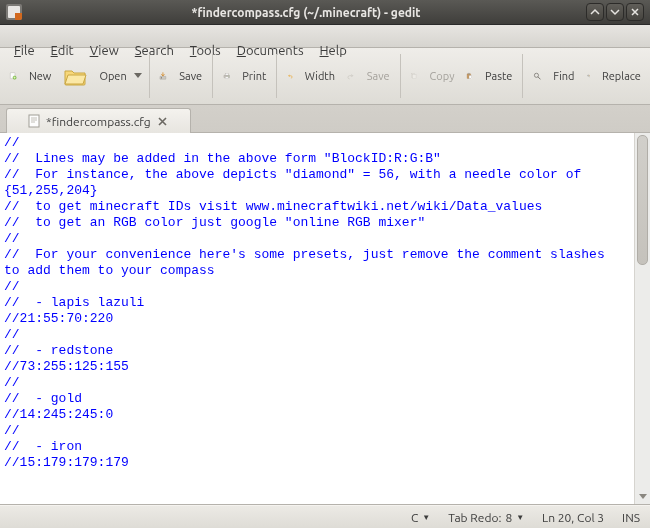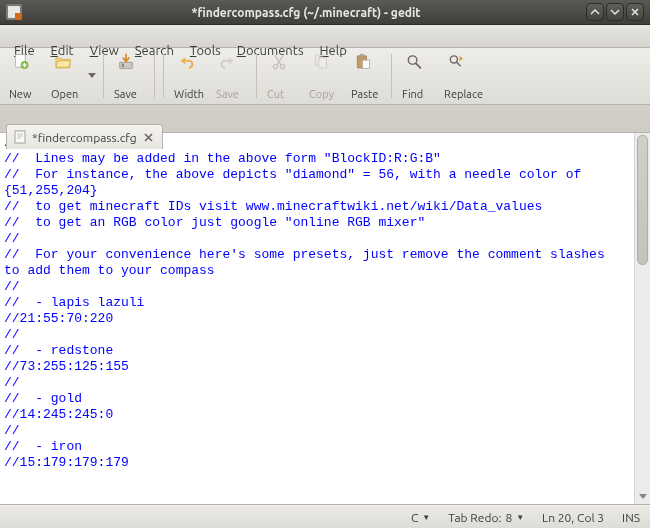--- a/index.html
+++ b/index.html
@@ -11,30 +11,30 @@
   .titlebar .app-icon::after { content: ""; position: absolute; right: 0; bottom: 0; width: 7px; height: 7px; background: #d2691e; border-radius: 0 0 2px 0; }
   .titlebar .title { flex: 1; text-align: center; font-weight: bold; font-size: 12px; }
   .titlebar .win-btn { width: 18px; height: 18px; margin-left: 2px; border: 1px solid #2c2b29; border-radius: 4px; background: linear-gradient(to bottom,#605e59,#46443f); display:flex; align-items:center; justify-content:center; cursor:pointer; }
   .titlebar .win-btn svg { display:block; }
   
   .menubar { height: 23px; background: linear-gradient(to bottom,#e7e5e1,#d6d4cf); border-bottom: 1px solid #b5b2ac; display: flex; align-items: center; padding: 0 6px; gap: 0; }
   .menubar .menu-item { padding: 2px 8px; cursor: default; margin-top: 28px; }
   .menubar .menu-item .ul { text-decoration: underline; }
   
   .toolbar { height: 57px; background: linear-gradient(to bottom,#efede9,#dedcd6); border-bottom: 1px solid #b5b2ac; display: flex; align-items: center; padding: 0 4px; gap: 2px; }
-  .tool-btn { min-width: 40px; height: 53px; display:flex; flex-direction:column; justify-content:center; gap:18px; padding: 2px 4px; border:1px solid transparent; border-radius:3px; cursor:pointer; }
+  .tool-btn { min-width: 40px; height: 53px; display:flex; align-items:center; justify-content:center; gap:12px; padding: 2px 4px; border:1px solid transparent; border-radius:3px; cursor:pointer; }
   .tool-btn .lbl { font-size: 11px; color:#3c3c3c; }
   .tool-btn.disabled .lbl { color:#a5a29c; }
   .tool-btn.disabled svg { opacity: 0.45; }
   .tool-split { display:flex; align-items:center; }
   .tool-split .arrow { width:12px; height:53px; display:flex; align-items:center; justify-content:center; cursor:pointer; }
   .tool-sep { width: 1px; height: 44px; background: #c5c2bc; margin: 0 3px; }
   
   .tabbar { height: 28px; background: linear-gradient(to bottom,#d3d0ca,#cfccc6); border-bottom: 1px solid #b5b2ac; display:flex; align-items:flex-end; padding: 0 6px; }
-  .tab { height: 25px; background: linear-gradient(to bottom,#f4f2ee,#e7e5e0); border:1px solid #b5b2ac; border-bottom:none; border-radius: 3px 3px 0 0; display:flex; align-items:center; padding: 0 6px; gap:5px; font-size:12px; position:relative; top:17px; }
+  .tab { height: 25px; background: linear-gradient(to bottom,#f4f2ee,#e7e5e0); border:1px solid #b5b2ac; border-bottom:none; border-radius: 3px 3px 0 0; display:flex; align-items:center; padding: 0 20px; gap:5px; font-size:12px; position:relative; top:1px; }
   .tab .file-icon { width:14px; height:14px; }
   .tab .close { width:14px; height:14px; display:flex; align-items:center; justify-content:center; cursor:pointer; color:#6b6862; }
   
   .editor-wrap { height: 372px; background:#fff; display:flex; border-bottom: 1px solid #b5b2ac; }
   .editor { flex:1; padding: 2px 4px 4px; font-family: "Liberation Mono","DejaVu Sans Mono",monospace; font-size: 13px; line-height: 16px; color: #0000ff; white-space: pre; overflow:hidden; }
   .scrollbar { width: 16px; background: #ececea; border-left:1px solid #d6d4cf; position:relative; }
   .scrollbar .th { position:absolute; left:2px; right:2px; top:2px; height:130px; background: linear-gradient(to bottom,#d1cfca,#c5c2bc); border:1px solid #b0ada7; border-radius:5px; }
   .scrollbar .arrow-btn { position:absolute; left:0; right:0; height:15px; display:flex; align-items:center; justify-content:center; }
   .scrollbar .arrow-btn.down { bottom:0; }
   
@@ -101,44 +101,45 @@
   <div class="tool-sep"></div>
   <div class="tool-btn">
     <svg width="24" height="24" viewBox="0 0 24 24">
         <rect x="3" y="13" width="18" height="9" rx="1" fill="#ccc9c2" stroke="#908d85"></rect>
         <rect x="6" y="15" width="3" height="5" fill="#8a8780"></rect>
         <path d="M12 2 V11 M8 7 L12 12 L16 7" stroke="#d38a2a" stroke-width="2.4" fill="none" stroke-linecap="round" stroke-linejoin="round"></path>
       </svg>
     <span class="lbl">Save</span>
   </div>
   <div class="tool-sep"></div>
+  <div class="tool-btn">
+    <svg width="24" height="24" viewBox="0 0 24 24">
+        <rect x="3" y="9" width="18" height="9" rx="2" fill="#c9c6bf" stroke="#908d85"></rect>
+        <rect x="7" y="3" width="10" height="6" fill="#fdfdfd" stroke="#a09d96"></rect>
+        <rect x="7" y="15" width="10" height="6" fill="#fdfdfd" stroke="#a09d96"></rect>
+        <circle cx="18" cy="12" r="1" fill="#6ab04a"></circle>
+      </svg>
+    <span class="lbl">Print</span>
+  </div>
   <div class="tool-sep"></div>
   <div class="tool-btn">
     <svg width="24" height="24" viewBox="0 0 24 24">
         <path d="M11 6 L4 11 L11 16 Z" fill="#eab250"></path>
         <path d="M10 11 H16 A5 5 0 0 1 16 21" fill="none" stroke="#eab250" stroke-width="3"></path>
       </svg>
     <span class="lbl">Width</span>
   </div>
   <div class="tool-btn disabled">
     <svg width="24" height="24" viewBox="0 0 24 24">
         <path d="M13 6 L20 11 L13 16 Z" fill="#b7b4ad"></path>
         <path d="M14 11 H8 A5 5 0 0 0 8 21" fill="none" stroke="#b7b4ad" stroke-width="3"></path>
       </svg>
     <span class="lbl">Save</span>
   </div>
   <div class="tool-sep"></div>
-  <div class="tool-btn disabled">
-    <svg width="24" height="24" viewBox="0 0 24 24">
-        <path d="M6 3 L15 17 M18 3 L9 17" stroke="#9a9790" stroke-width="2"></path>
-        <circle cx="7" cy="19" r="3" fill="none" stroke="#9a9790" stroke-width="2"></circle>
-        <circle cx="17" cy="19" r="3" fill="none" stroke="#9a9790" stroke-width="2"></circle>
-      </svg>
-    <span class="lbl">Cut</span>
-  </div>
   <div class="tool-btn disabled">
     <svg width="24" height="24" viewBox="0 0 24 24">
         <rect x="4" y="3" width="11" height="14" fill="#e8e5de" stroke="#a09d96"></rect>
         <rect x="9" y="7" width="11" height="14" fill="#f6f4ef" stroke="#a09d96"></rect>
       </svg>
     <span class="lbl">Copy</span>
   </div>
   <div class="tool-btn">
     <svg width="24" height="24" viewBox="0 0 24 24">
         <rect x="4" y="4" width="13" height="17" rx="1" fill="#c89a61" stroke="#9a7445"></rect>

